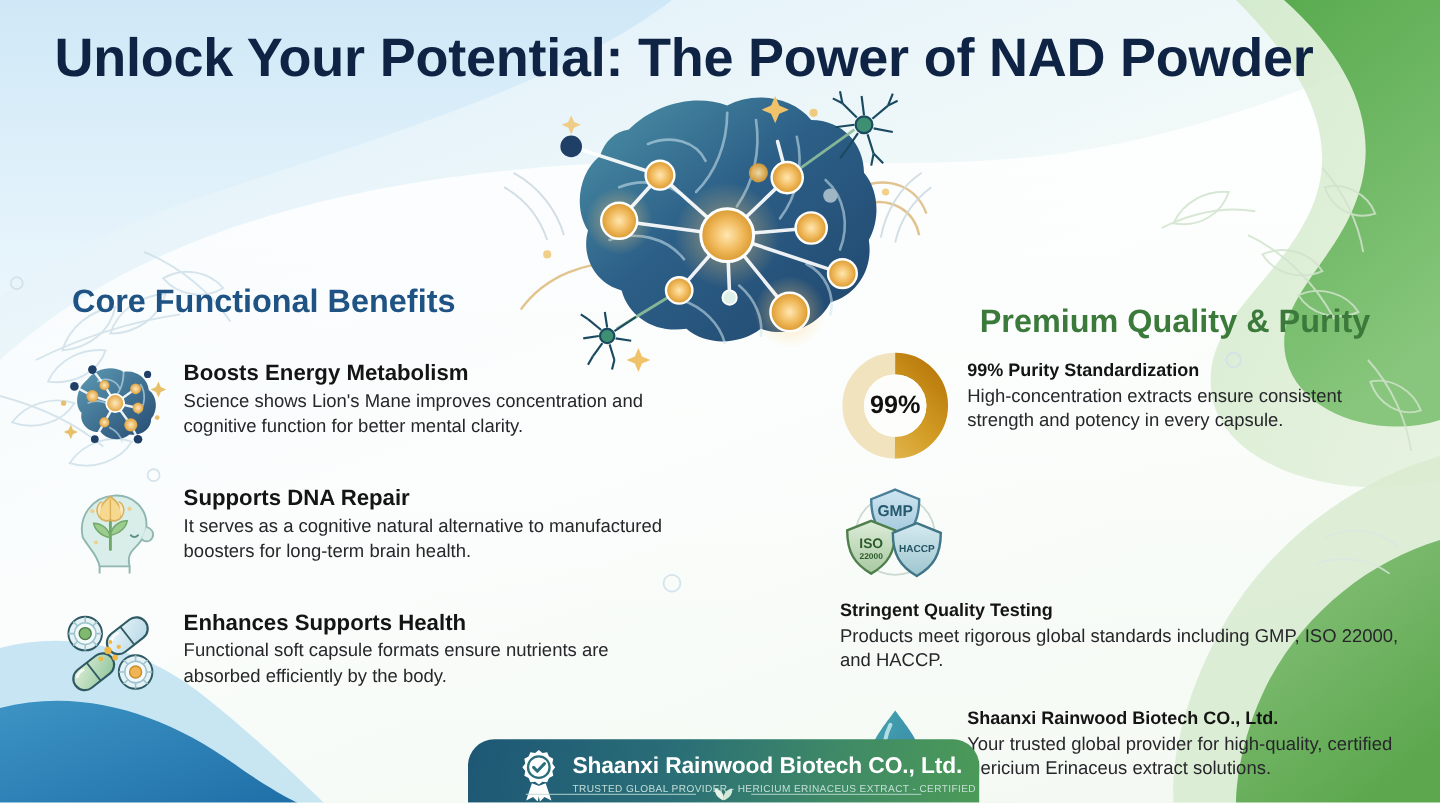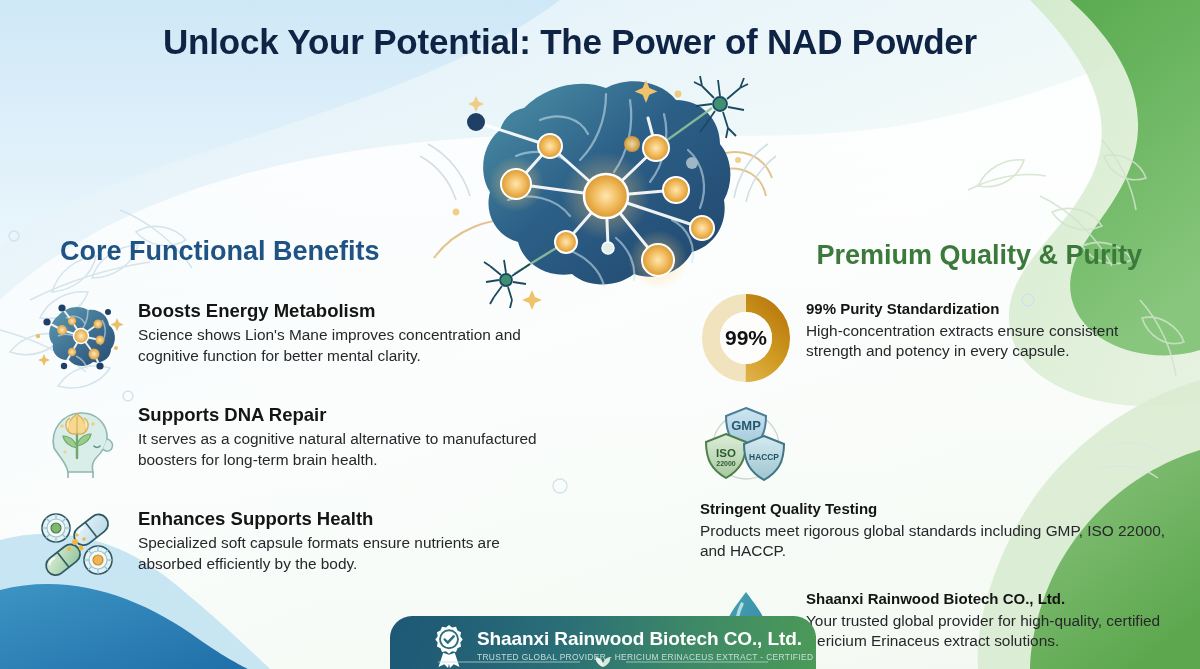--- a/index.html
+++ b/index.html
@@ -16,36 +16,36 @@
     overflow:hidden;
     background:
       linear-gradient(160deg, #d7ecf8 0%, #e8f4fa 22%, #f4fbf8 48%, #eef7ee 72%, #e9f5e6 100%);
   }
   .bg-layer { position:absolute; inset:0; pointer-events:none; }
 
   
   .title {
     position:absolute; top:22px; left:0; width:1140px;
     text-align:center;
-    font-size:35px; font-weight:bold;
+    font-size:45px; font-weight:bold;
     color:#0f2345;
     letter-spacing:-0.2px;
     z-index:6;
   }
   .col-head {
     position:absolute;
     font-size:27px; font-weight:bold;
     z-index:6;
   }
   .col-head.left  { left:60px;  top:236px; color:#1f5383; }
-  .col-head.right { right:58px; top:240px; color:#3c7a3c; text-align:left; }
+  .col-head.right { right:58px; top:253px; color:#3c7a3c; text-align:left; }
 
   
   .col { position:absolute; z-index:6; }
-  .col.left  { left:32px;  top:296px; width:520px; }
+  .col.left  { left:47px;  top:296px; width:520px; }
   .col.right { left:700px; top:296px; width:470px; }
 
   .row { display:flex; align-items:flex-start; gap:14px; margin-bottom:24px; }
   .row .ficon { flex:0 0 auto; width:92px; height:80px; position:relative; }
   .row .ftext { padding-top:4px; }
   .f-title {
     font-size:18.5px; font-weight:bold; color:#141414;
     line-height:1.2; margin-bottom:3px; white-space:nowrap;
   }
   .f-desc { font-size:15.4px; color:#27272b; line-height:1.32; }
@@ -442,21 +442,21 @@
             <circle cx="43" cy="38" r="3"></circle>
             <circle cx="49" cy="44" r="2.4"></circle>
             <circle cx="37" cy="45" r="2"></circle>
             <circle cx="52" cy="35" r="1.8"></circle>
             <circle cx="45" cy="31" r="1.6"></circle>
           </g>
         </svg>
       </div>
       <div class="ftext">
         <div class="f-title">Enhances Supports Health</div>
-        <div class="f-desc">Specialized soft capsule formats ensure nutrients are absorbed efficiently by the body.</div>
+        <div class="f-desc">Functional soft capsule formats ensure nutrients are absorbed efficiently by the body.</div>
       </div>
     </div>
   </div>
 
   <div class="col right">
 
     <div class="row">
       <div class="ficon">
         <div class="donut-wrap">
           <svg viewBox="0 0 92 92" style="width:92px;height:92px;">

